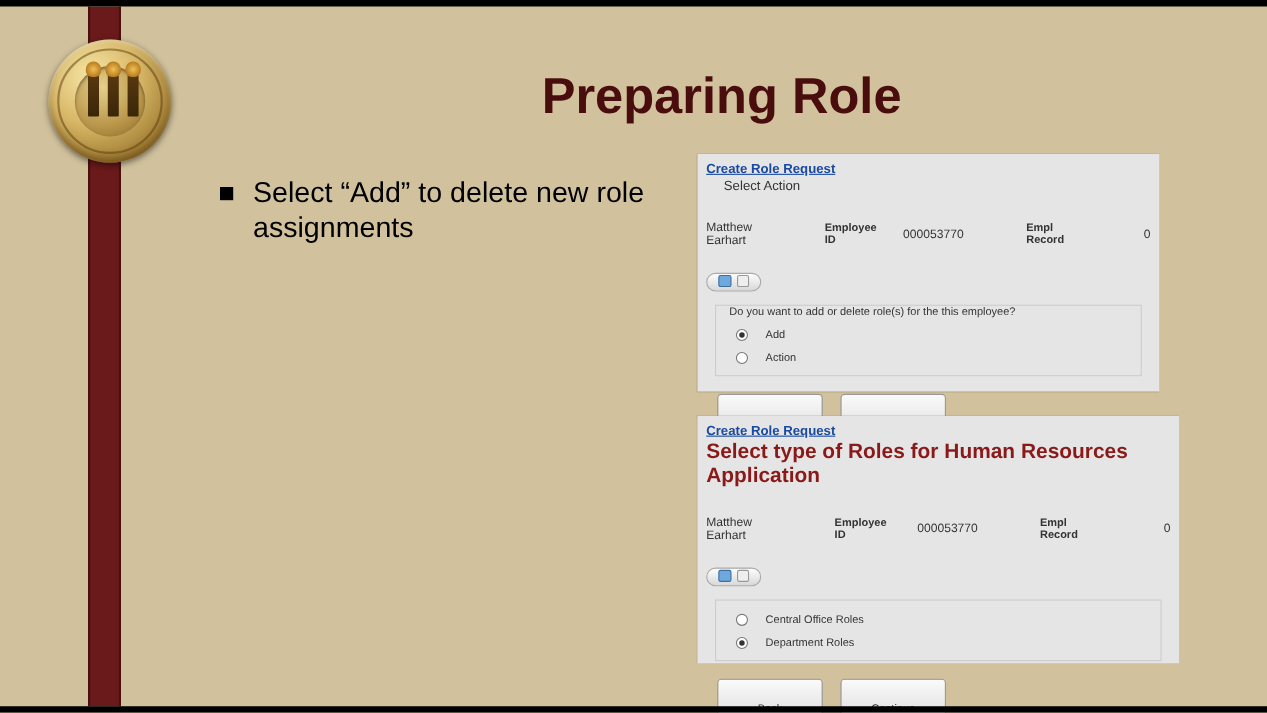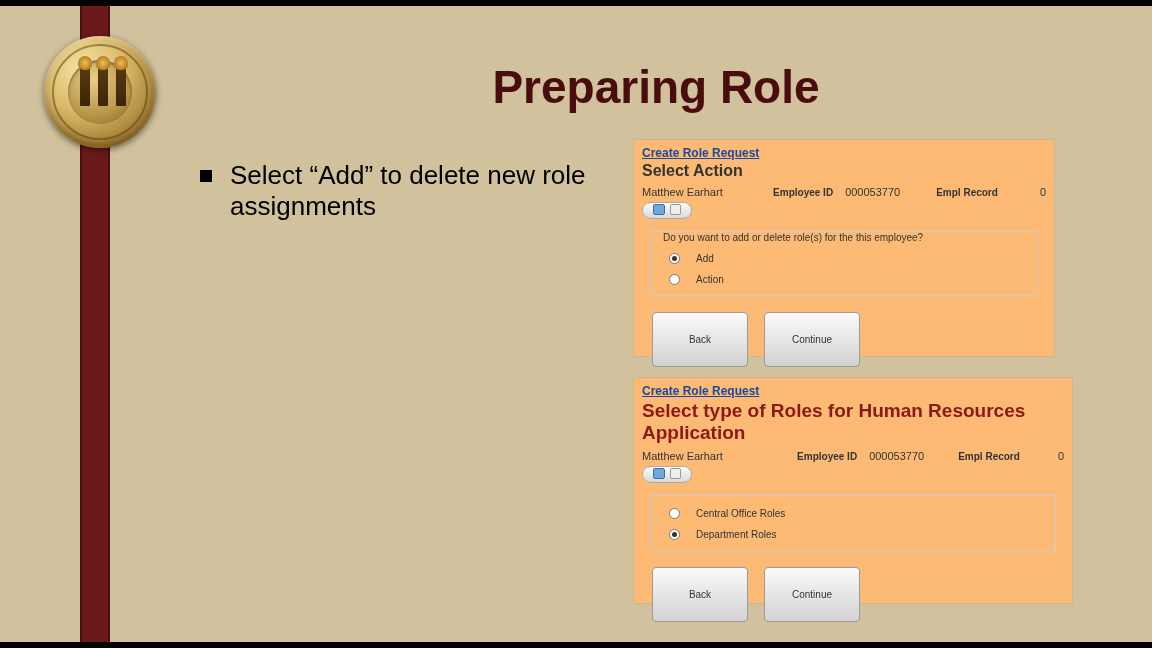--- a/index.html
+++ b/index.html
@@ -95,31 +95,31 @@
     width: 12px; height: 12px;
     background: #000;
     margin-top: 10px;
     margin-right: 18px;
     flex-shrink: 0;
   }
   .bullet2 { margin-top: 184px; }
 
   .panel {
     position: absolute;
-    background: #fdba74;
+    background: #e5e5e5;
     font-family: Arial, sans-serif;
     box-shadow: 0 0 1px rgba(0,0,0,0.3);
   }
   .panel-top { left: 634px; top: 140px; width: 420px; height: 216px; }
   .panel-bot { left: 634px; top: 378px; width: 438px; height: 225px; }
 
   .p-link { color: #1a4aa0; font-weight: bold; font-size: 12px; text-decoration: underline; padding: 6px 8px 2px; display:inline-block; cursor: pointer; }
-  .p-head { font-weight: bold; font-size: 16px; color: #333; padding: 0 8px 4px; }
+  .p-head { font-weight: normal; font-size: 12px; color: #333; padding: 0 24px 4px; }
   .p-head-red { font-weight: bold; font-size: 19px; color: #8a1a1a; padding: 0 8px 4px; }
-  .p-row { display: flex; align-items: center; font-size: 11px; color: #333; padding: 2px 8px 4px; gap: 12px; }
+  .p-row { display: flex; align-items: center; font-size: 11px; color: #333; padding: 2px 8px 4px; gap: 24px; margin-top: 19px; }
   .p-row .lbl { font-weight: bold; font-size: 10px; }
   .p-row .grower { flex: 1; }
   .btn-pill {
     display: inline-block;
     background: linear-gradient(#fdfdfd, #d8d8d8);
     border: 1px solid #aaa;
     border-radius: 10px;
     font-size: 9px;
     color: #555;
     padding: 1px 10px;

